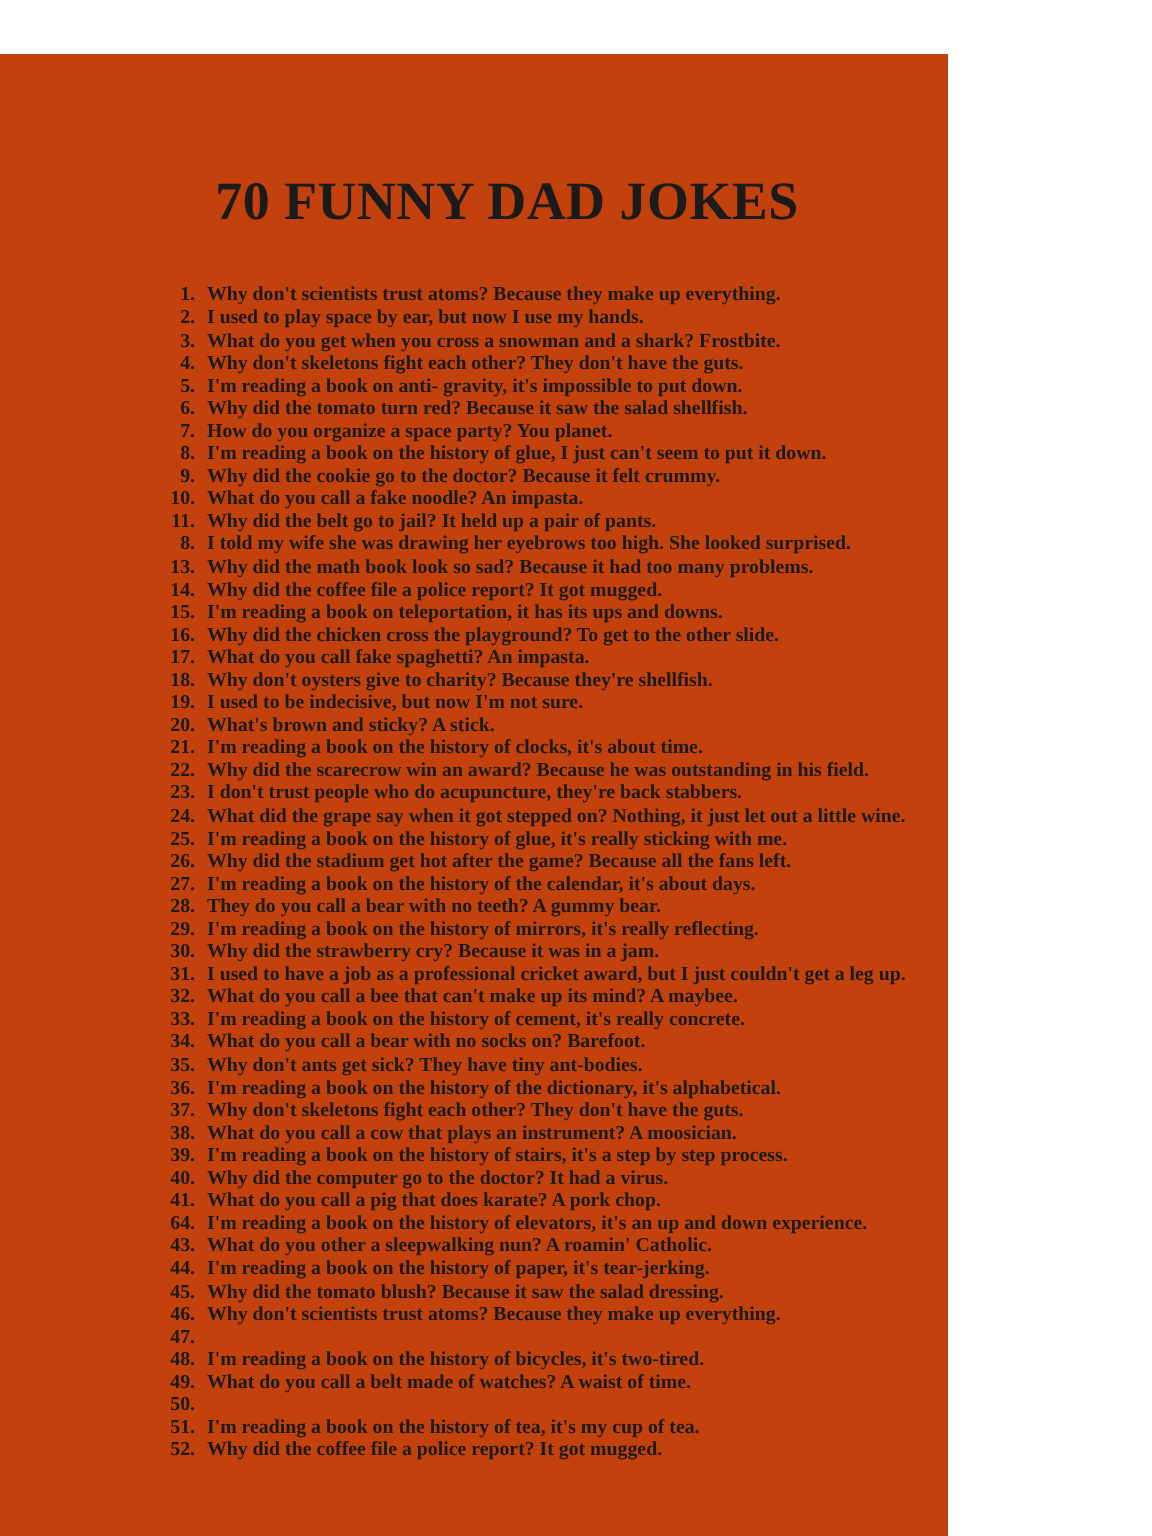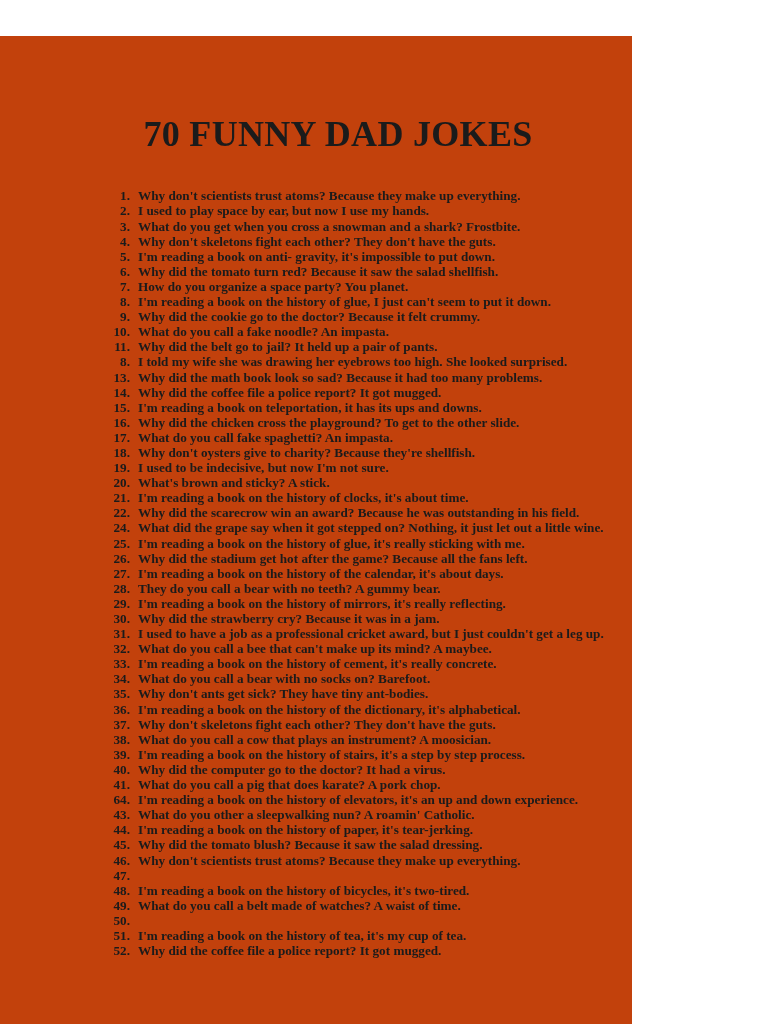--- a/index.html
+++ b/index.html
@@ -140,20 +140,24 @@
       </li>
       <li class="joke">
         <span class="num">21.</span>
         <span class="text">I'm reading a book on the history of clocks, it's about time.</span>
       </li>
       <li class="joke">
         <span class="num">22.</span>
         <span class="text">Why did the scarecrow win an award? Because he was outstanding in his field.</span>
       </li>
       <li class="joke">
+        <span class="num">23.</span>
+        <span class="text">I don't trust people who do acupuncture, they're back stabbers.</span>
+      </li>
+      <li class="joke">
         <span class="num">24.</span>
         <span class="text">What did the grape say when it got stepped on? Nothing, it just let out a little wine.</span>
       </li>
       <li class="joke">
         <span class="num">25.</span>
         <span class="text">I'm reading a book on the history of glue, it's really sticking with me.</span>
       </li>
       <li class="joke">
         <span class="num">26.</span>
         <span class="text">Why did the stadium get hot after the game? Because all the fans left.</span>

